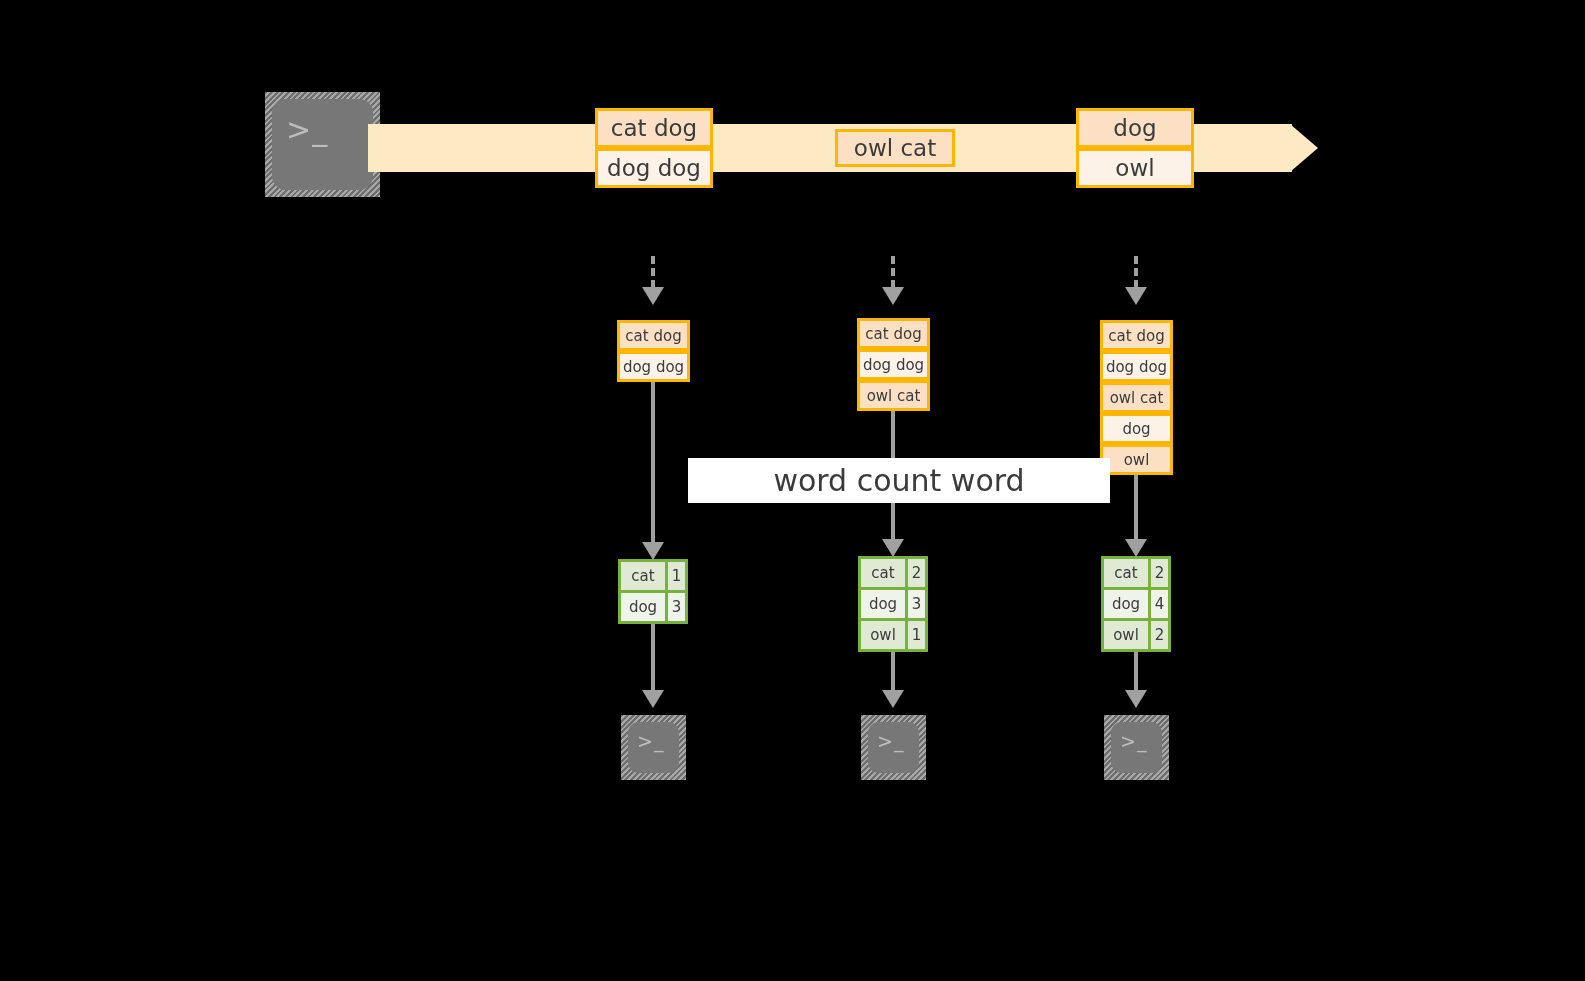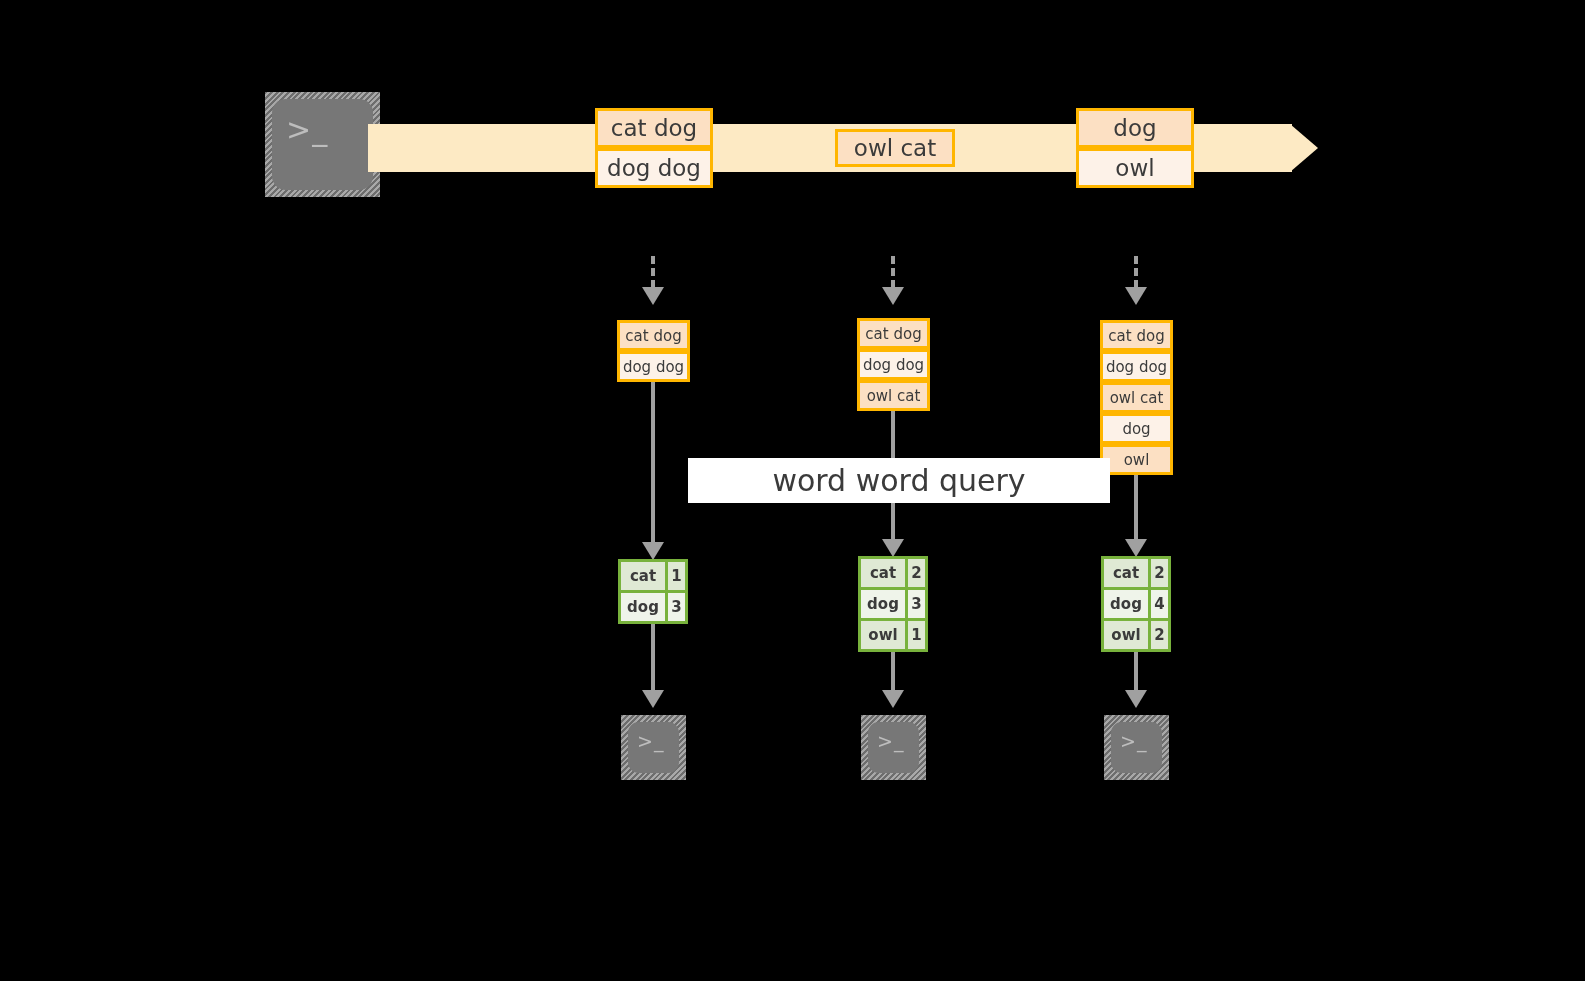--- a/index.html
+++ b/index.html
@@ -80,21 +80,20 @@
     position: absolute;
     border: 3px solid #78b23c;
     background: #ffffff;
     display: flex;
     flex-direction: column;
   }
   .grow {
     display: flex;
     flex: 1 1 auto;
     background: #dfe9d4;
-    font-weight: bold;
   }
   .grow.alt { background: #eff4ea; }
   .grow + .grow { border-top: 3px solid #78b23c; }
   .gcell-word,
   .gcell-count {
     display: flex;
     align-items: center;
     justify-content: center;
     font-size: 15px;
     color: #3b3b3b;
@@ -278,16 +277,16 @@
   <div class="vline" style="left:1134px; top:652px; height:42px;"></div>
   <div class="vhead" style="left:1125px; top:690px;"></div>
 
   <div class="terminal small" style="left:1104px; top:715px; width:65px; height:65px;">
     <div class="screen">
       <span class="prompt">&gt;_</span>
     </div>
   </div>
 
   <div class="query-label" style="left:688px; top:458px; width:422px; height:45px;">
-    <span>word word query</span>
+    <span>word count word</span>
   </div>
 
 </div>
 
 </body></html>

